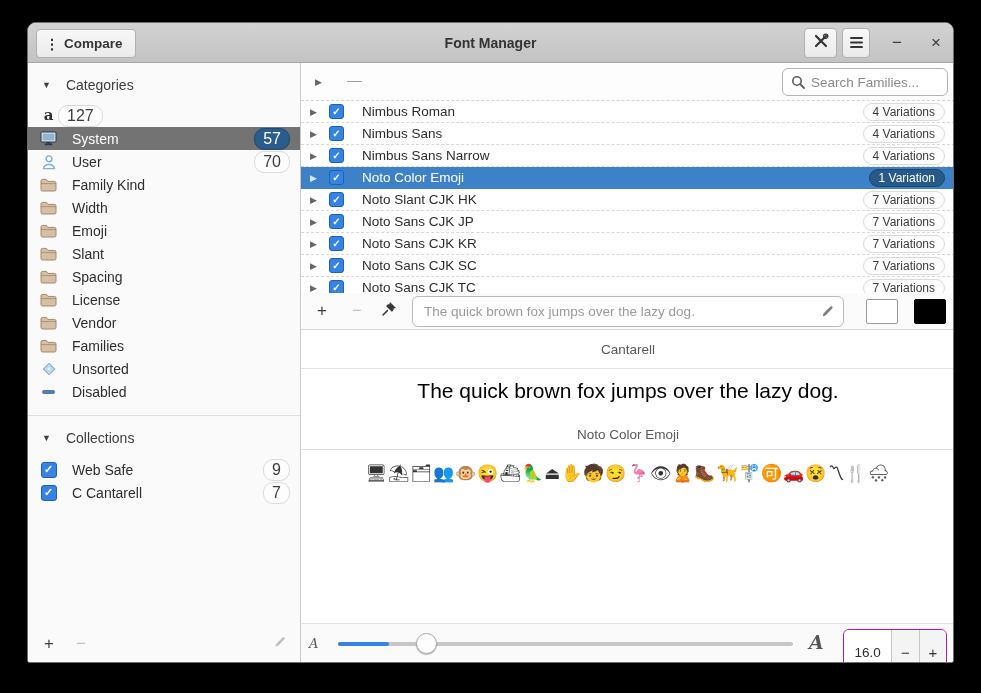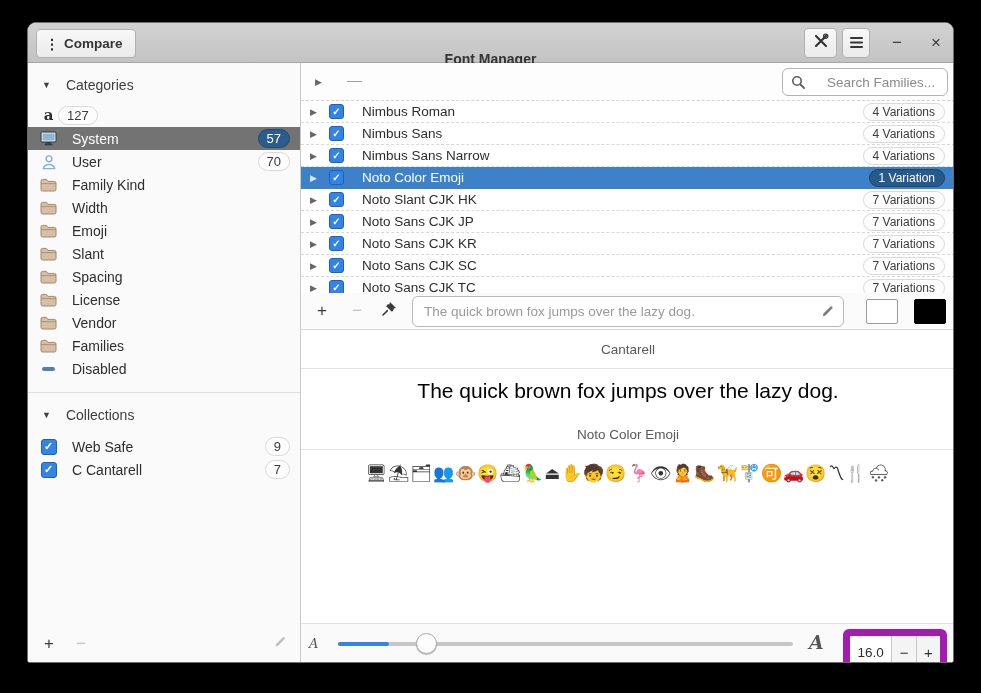--- a/index.html
+++ b/index.html
@@ -9,39 +9,39 @@
     background:#ffffff; border:1px solid #6e6e6e; border-radius:9px 9px 3px 3px; overflow:hidden; }
 
   
   .titlebar { position:absolute; left:0; top:0; width:100%; height:40px;
     background:linear-gradient(#d2d2d2,#c3c3c3); border-bottom:1px solid #a5a5a5; }
   .tb-btn { position:absolute; display:flex; align-items:center; justify-content:center; gap:5px;
     background:linear-gradient(#f8f8f8,#eaeaea); border:1px solid #b0b0b0; border-radius:4px;
     color:#353535; cursor:default; }
   .compare-btn { left:8px; top:6px; height:29px; padding:0 12px 0 8px; font-size:13.5px; font-weight:bold; }
   .dots-icon { font-size:14px; font-weight:bold; color:#2f2f2f; letter-spacing:0; }
-  .win-title { position:absolute; left:0; right:0; top:16px; height:40px; display:flex; align-items:center; justify-content:center;
+  .win-title { position:absolute; left:0; right:0; top:0; height:40px; display:flex; align-items:center; justify-content:center;
     font-size:14px; font-weight:bold; color:#343434; pointer-events:none;border-radius:19px; }
   .tools-btn { left:776px; top:5px; width:33px; height:30px; }
   .menu-btn  { left:814px; top:5px; width:28px; height:30px; }
   .win-ctl { position:absolute; top:5px; width:26px; height:30px; display:flex; align-items:center; justify-content:center;
     font-size:17px; color:#3a3a3a; }
   .min-btn { left:856px; } .close-btn { left:895px; }
 
   
   .sidebar { position:absolute; left:0; top:40px; width:273px; height:601px;
     background:#fafafa; border-right:1px solid #c9c9c9; }
   .side-header { display:flex; align-items:center; gap:15px; height:23px; margin:10px 0 8px 14px;
     font-size:14px; color:#3d3d3d; }
   .caret { font-size:9px; color:#3f3f3f; }
   .side-item { display:flex; align-items:center; height:23px; padding:0 10px 0 11px; font-size:14px; color:#2e2e2e; }
   .side-item .si-icon { width:19px; display:flex; justify-content:center; align-items:center; }
   .side-item .si-label { margin-left:14px; flex:1; }
   .side-item.selected { background:#737373; color:#ffffff; }
-  .pill { font-size:13px; color:#3c3c3c; background:#fdfdfd; border:1px solid #dadada;
+  .pill { font-size:16px; color:#3c3c3c; background:#fdfdfd; border:1px solid #dadada;
     border-radius:10px; padding:1px 8px; min-width:20px; text-align:center; }
   .pill.dark { background:#2a5c8d; border-color:#204a73; color:#fff; }
   .a-glyph { font-family:"DejaVu Serif",serif; font-weight:bold; font-size:15px; color:#2f2f2f; line-height:1; }
   .bar-glyph { width:13px; height:4px; background:#4e7fae; border-radius:2px; }
   .side-sep { height:1px; background:#dedede; margin:12px 0 10px 0; }
   .checkbox { width:16px; height:16px; background:#3584e4; border:1px solid #1b63b6; border-radius:3px;
     color:#fff; font-size:11px; font-weight:bold; display:flex; align-items:center; justify-content:center; line-height:1; }
   .side-footer { position:absolute; left:0; bottom:0; width:100%; height:41px; background:#fafafa; }
   .icon-btn { position:absolute; width:26px; height:26px; top:8px; display:flex; align-items:center; justify-content:center;
     font-size:17px; color:#3c3c3c; }
@@ -49,21 +49,21 @@
 
   
   .rpane { position:absolute; left:273px; top:40px; width:654px; height:601px; background:#ffffff; }
   .list-header { position:absolute; left:0; top:0; width:100%; height:38px; background:#fdfdfd;
     border-bottom:1px dashed #d4d4d4; }
   .expander { font-size:9px; color:#666; }
   .lh-expander { position:absolute; left:14px; top:14px; }
   .lh-dash { position:absolute; left:46px; top:8px; color:#9e9e9e; font-size:15px; }
   .search-entry { position:absolute; right:7px; top:5px; width:166px; height:28px; background:#fff;
     border:1px solid #b4b4b4; border-radius:6px; }
-  .search-entry input { position:absolute; left:44px; top:0; width:132px; height:26px; border:0; outline:0;
+  .search-entry input { position:absolute; left:28px; top:0; width:132px; height:26px; border:0; outline:0;
     font-size:13.5px; color:#b91c1c; font-family:"Liberation Sans",sans-serif; background:transparent; }
   .search-entry input::placeholder { color:#8a8a8a; }
   .search-icon { position:absolute; left:8px; top:6px; }
 
   .font-list { position:absolute; left:0; top:38px; width:100%; height:192px; overflow:hidden; }
   .frow { display:flex; align-items:center; height:22px; padding:0 10px 0 9px;
     border-bottom:1px dashed #d8d8d8; font-size:13.5px; color:#2d2d2d; background:#fff; }
   .frow .expander { width:14px; }
   .frow .checkbox { width:15px; height:15px; margin-left:5px; font-size:10px; }
   .frow .fname { margin-left:18px; flex:1; }
@@ -94,21 +94,21 @@
   .pv-emoji { height:46px; display:flex; align-items:center; justify-content:center; font-size:17px; letter-spacing:1px; color:#333; }
 
   .size-bar { position:absolute; left:0; bottom:0; width:100%; height:41px; background:#fafafa; border-top:1px solid #e2e2e2; }
   .a-small { position:absolute; left:8px; top:12px; font-family:"DejaVu Serif",serif; font-style:italic; font-size:13px; color:#555; }
   .a-big { position:absolute; left:508px; top:7px; font-family:"DejaVu Serif",serif; font-style:italic; font-weight:bold; font-size:19px; color:#555; }
   .slider { position:absolute; left:37px; top:8px; width:455px; height:24px; }
   .slider .track { position:absolute; left:0; top:10px; width:455px; height:4px; background:#c6c6c6; border-radius:2px; }
   .slider .fill { position:absolute; left:0; top:10px; width:51px; height:4px; background:#3584e4; border-radius:2px; }
   .slider .knob { position:absolute; left:78px; top:1px; width:21px; height:21px; background:#fdfdfd;
     border:1px solid #a8a8a8; border-radius:50%; box-shadow:0 1px 1px rgba(0,0,0,0.25); }
-  .spin { position:absolute; left:542px; top:5px; width:104px; height:46px; border:7px solid #a21caf;
+  .spin { position:absolute; left:542px; top:5px; width:104px; height:46px; border:1px solid #a21caf;
     border-radius:6px; display:flex; overflow:hidden; background:#fff; }
   .spin .val { width:48px; display:flex; align-items:center; justify-content:center; font-size:13.5px; color:#2e2e2e; background:#fff; }
   .spin .sbtn { width:28px; display:flex; align-items:center; justify-content:center; font-size:15px; color:#333;
     background:#f4f4f4; border-left:1px solid #c6c6c6; }
 </style>
 </head>
 <body>
 
 <div class="window">
 
@@ -242,20 +242,29 @@
       <span class="si-label">Vendor</span>
     </div>
     <div class="side-item">
       <span class="si-icon">
         <svg width="17" height="14" viewBox="0 0 17 14">
             <path d="M1 3 q0-1.6 1.6-1.6 h3.8 l1.5 2 h6.5 q1.6 0 1.6 1.6 v6.4 q0 1.6-1.6 1.6 H2.6 Q1 13 1 11.4 Z" fill="#d6bfa4" stroke="#a2896d"></path>
             <path d="M1 5.6 h15" stroke="#a2896d" stroke-width="0.8"></path>
           </svg>
       </span>
       <span class="si-label">Families</span>
+    </div>
+    <div class="side-item">
+      <span class="si-icon">
+        <svg width="16" height="16" viewBox="0 0 16 16">
+          <rect x="4" y="4" width="8" height="8" transform="rotate(45 8 8)" fill="#cadef0" stroke="#7fa8cc"></rect>
+          <rect x="6.1" y="6.1" width="3.8" height="3.8" transform="rotate(45 8 8)" fill="#f0f6fb" stroke="#9cc0de" stroke-width="0.8"></rect>
+        </svg>
+      </span>
+      <span class="si-label">Unsorted</span>
     </div>
     <div class="side-item">
       <span class="si-icon">
           <span class="bar-glyph"></span>
         </span>
       <span class="si-label">Disabled</span>
     </div>
 
     <div class="side-sep"></div>
 

